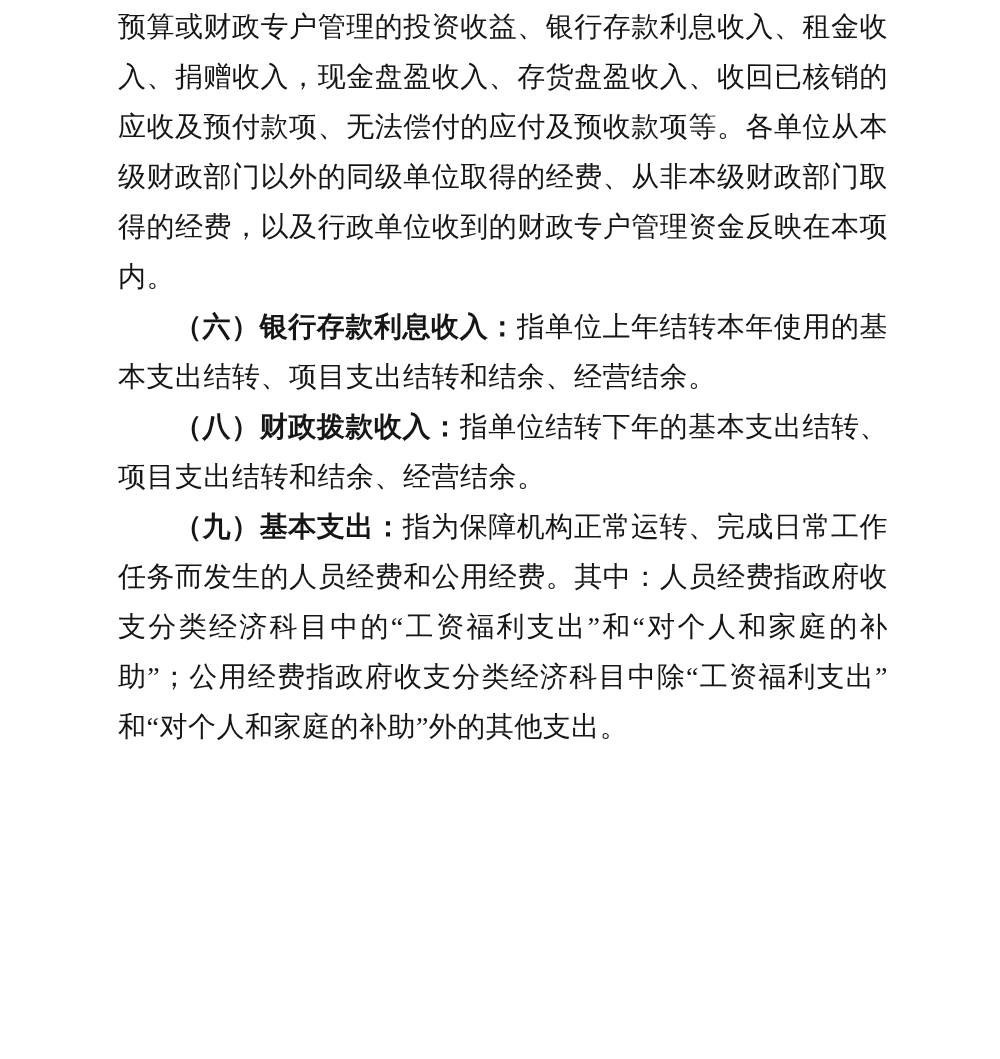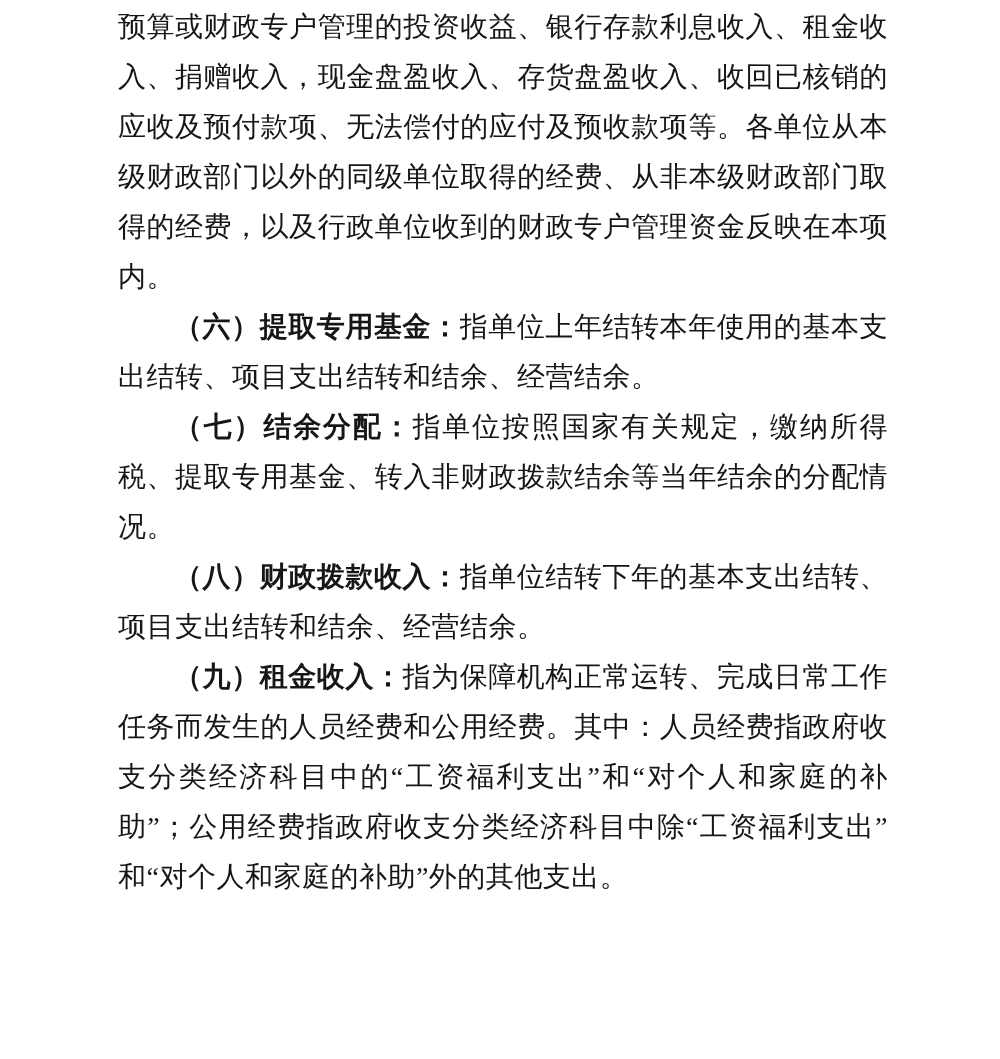--- a/index.html
+++ b/index.html
@@ -37,18 +37,17 @@
   p.doc-para .lead {
     font-weight: bold;
   }
 </style>
 </head>
 <body>
 
 <div class="page">
   <div id="doc-body">
       <p class="doc-para continuation"><span>预算或财政专户管理的投资收益、银行存款利息收入、租金收入、捐赠收入，现金盘盈收入、存货盘盈收入、收回已核销的应收及预付款项、无法偿付的应付及预收款项等。各单位从本级财政部门以外的同级单位取得的经费、从非本级财政部门取得的经费，以及行政单位收到的财政专户管理资金反映在本项内。</span></p>
-      <p class="doc-para"><span class="lead">（六）提取专用基金：</span><span>指单位上年结转本年使用的基本支出结转、项目支出结转和结余、经营结余。</span></p>
-      <p class="doc-para"><span class="lead">（七）结余分配：</span><span>指单位按照国家有关规定，缴纳所得税、提取专用基金、转入非财政拨款结余等当年结余的分配情况。</span></p>
+      <p class="doc-para"><span class="lead">（六）银行存款利息收入：</span><span>指单位上年结转本年使用的基本支出结转、项目支出结转和结余、经营结余。</span></p>
       <p class="doc-para"><span class="lead">（八）财政拨款收入：</span><span>指单位结转下年的基本支出结转、项目支出结转和结余、经营结余。</span></p>
-      <p class="doc-para"><span class="lead">（九）租金收入：</span><span>指为保障机构正常运转、完成日常工作任务而发生的人员经费和公用经费。其中：人员经费指政府收支分类经济科目中的“工资福利支出”和“对个人和家庭的补助”；公用经费指政府收支分类经济科目中除“工资福利支出”和“对个人和家庭的补助”外的其他支出。</span></p>
+      <p class="doc-para"><span class="lead">（九）基本支出：</span><span>指为保障机构正常运转、完成日常工作任务而发生的人员经费和公用经费。其中：人员经费指政府收支分类经济科目中的“工资福利支出”和“对个人和家庭的补助”；公用经费指政府收支分类经济科目中除“工资福利支出”和“对个人和家庭的补助”外的其他支出。</span></p>
     </div>
 </div>
 
 </body></html>

